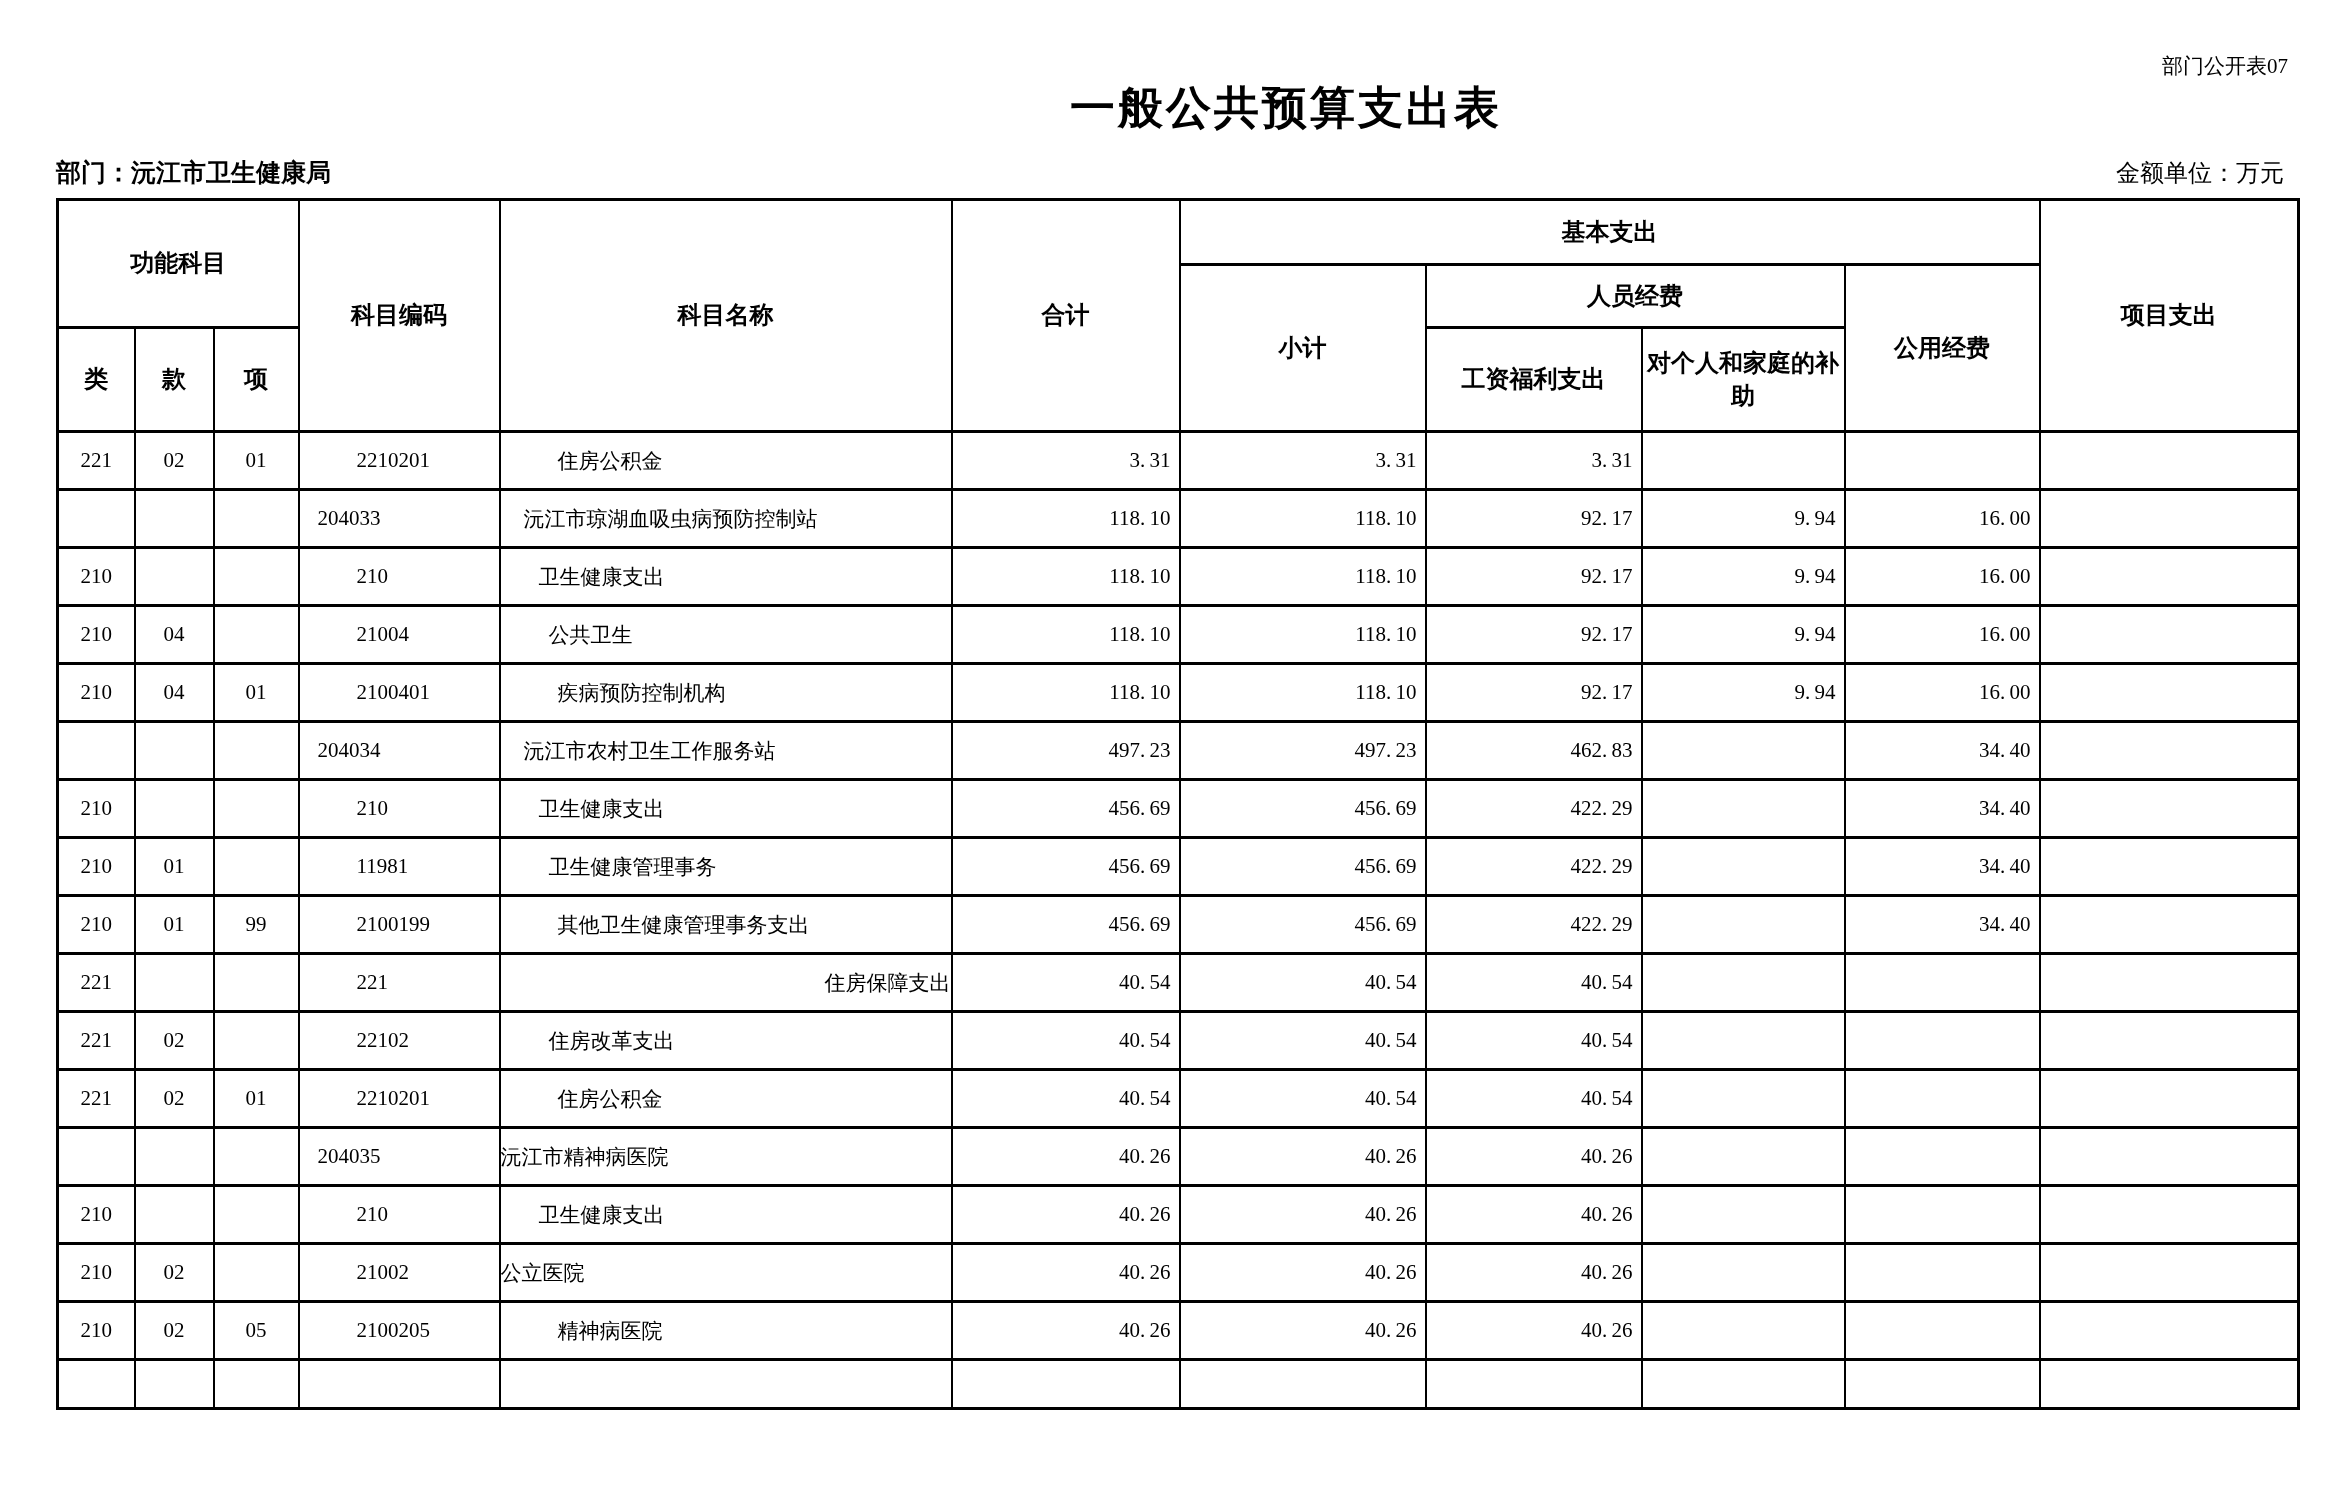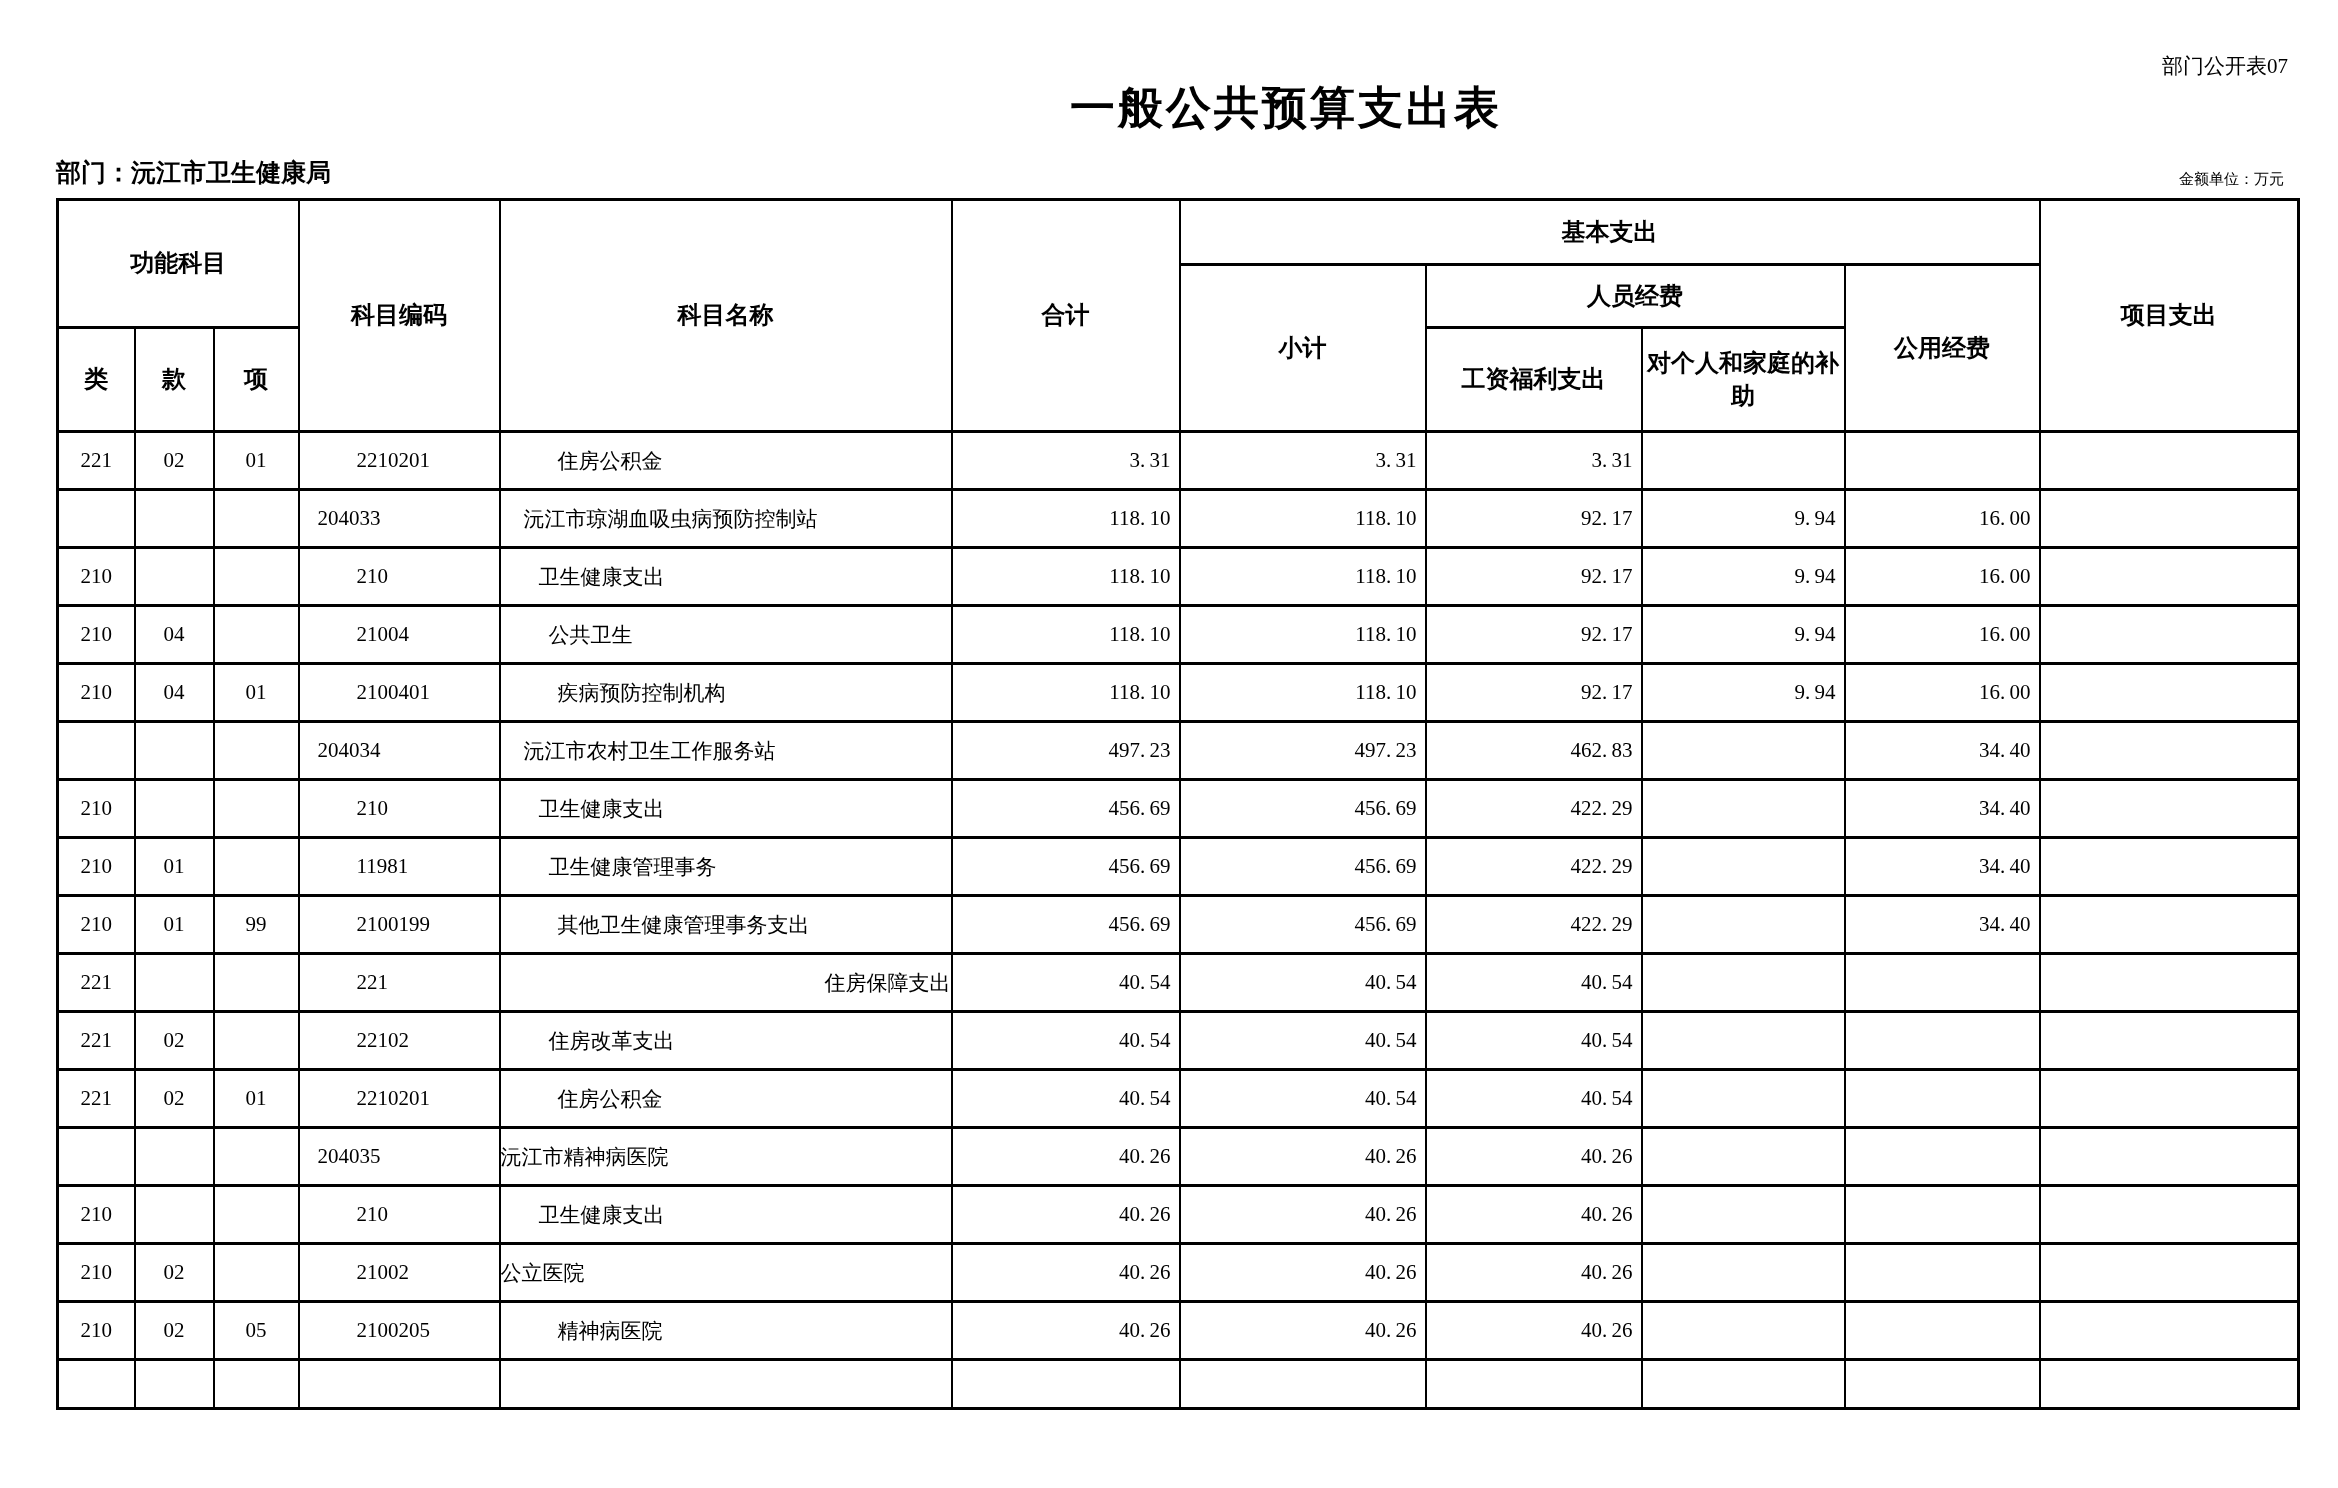--- a/index.html
+++ b/index.html
@@ -43,21 +43,21 @@
     display: flex;
     justify-content: space-between;
     align-items: flex-end;
   }
   .dept {
     font-size: 25px;
     font-weight: bold;
     white-space: nowrap;
   }
   .unit {
-    font-size: 15px;
+    font-size: 24px;
     white-space: nowrap;
   }
   table.budget-table {
     position: absolute;
     top: 198px;
     left: 56px;
     width: 2241px;
     table-layout: fixed;
     border-collapse: collapse;
     border: 3px solid #000;

